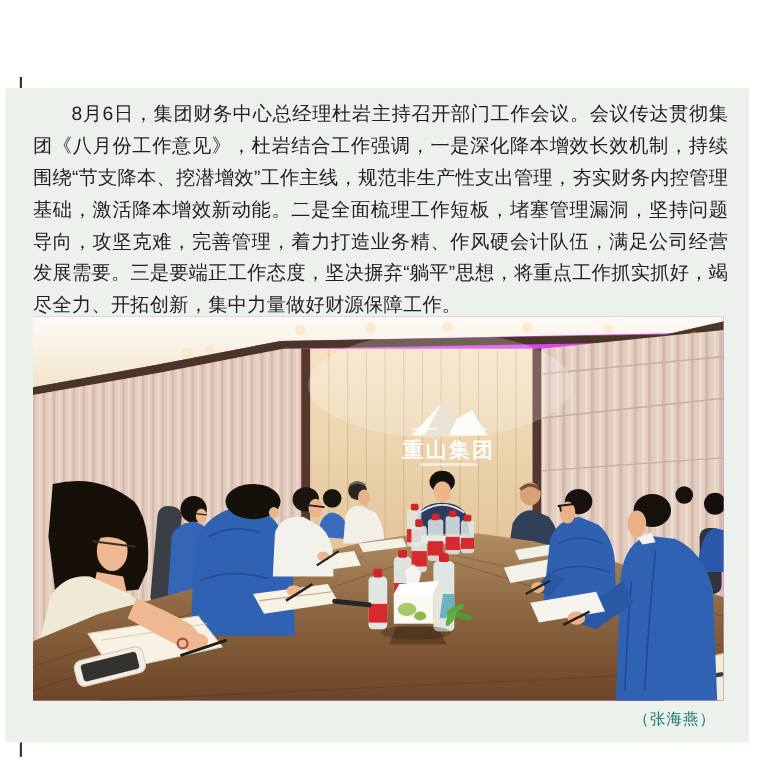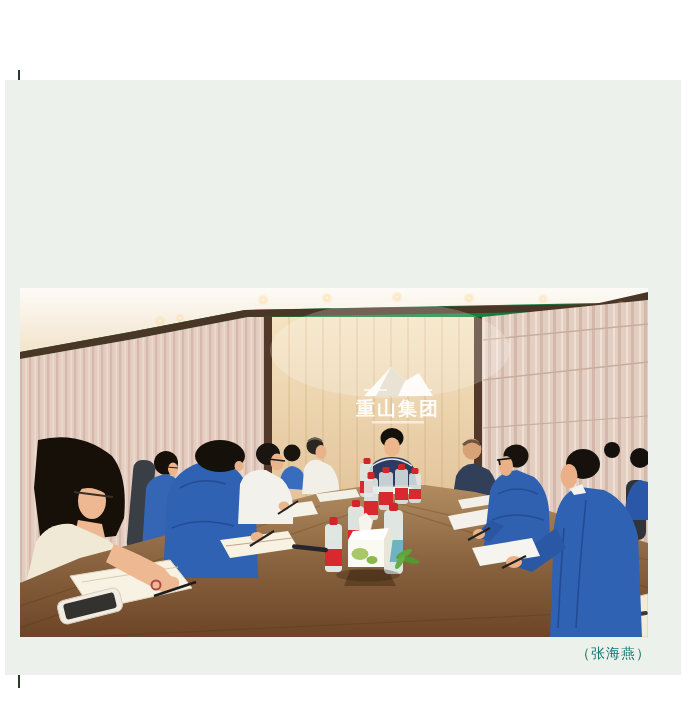--- a/index.html
+++ b/index.html
@@ -5,34 +5,35 @@
   html,body{margin:0;padding:0;background:#ffffff;}
   .page{position:relative;width:689px;height:701px;background:#ffffff;overflow:hidden;
         font-family:"Liberation Sans","DejaVu Sans",sans-serif;}
   .banner{position:absolute;left:207px;top:22px;width:274px;height:35px;background:#5a7f5a;
           box-shadow:0 3px 4px rgba(0,0,0,.22);display:flex;align-items:center;justify-content:center;}
   .banner span{color:#ffffff;font-size:19px;font-weight:bold;letter-spacing:2px;white-space:nowrap;}
   .accent-line{position:absolute;left:18px;top:70px;width:2px;height:618px;background:#2a3b2c;}
   .card{position:absolute;left:5px;top:80px;width:676px;height:595px;background:#ecf1ec;}
   .para{position:absolute;left:25px;top:9px;width:632px;margin:0;font-size:17.5px;line-height:29px;
         color:#1f1f1f;text-indent:2em;text-align:justify;letter-spacing:0.2px;}
-  .photo{position:absolute;left:15px;top:208px;width:628px;height:349px;overflow:hidden;background:#15803d;text-align:center;}
+  .photo{position:absolute;left:25px;top:208px;width:628px;height:349px;overflow:hidden;background:#d946ef;text-align:center;}
   .photo svg{display:block;}
   .caption{position:absolute;right:30px;top:565px;font-size:14px;color:#0f766e;letter-spacing:1px;}
 </style>
 </head>
 <body>
 
 <div class="page">
 
 
   <div class="accent-line"></div>
 
   <div class="card">
 
+    <p class="para">8月6日，集团财务中心总经理杜岩主持召开部门工作会议。会议传达贯彻集团《八月份工作意见》，杜岩结合工作强调，一是深化降本增效长效机制，持续围绕“节支降本、挖潜增效”工作主线，规范非生产性支出管理，夯实财务内控管理基础，激活降本增效新动能。二是全面梳理工作短板，堵塞管理漏洞，坚持问题导向，攻坚克难，完善管理，着力打造业务精、作风硬会计队伍，满足公司经营发展需要。三是要端正工作态度，坚决摒弃“躺平”思想，将重点工作抓实抓好，竭尽全力、开拓创新，集中力量做好财源保障工作。</p>
 
     <div class="photo">
       <svg viewBox="0 0 628 349" width="628" height="349" preserveAspectRatio="none">
         <defs>
           <linearGradient id="gCeil" x1="0" y1="0" x2="0" y2="1">
             <stop offset="0" stop-color="#fdfbf7"></stop>
               <stop offset="1" stop-color="#f3e4cc"></stop>
           </linearGradient>
           <linearGradient id="gPanel" x1="0" y1="0" x2="0" y2="1">
             <stop offset="0" stop-color="#f5e3c1"></stop>

